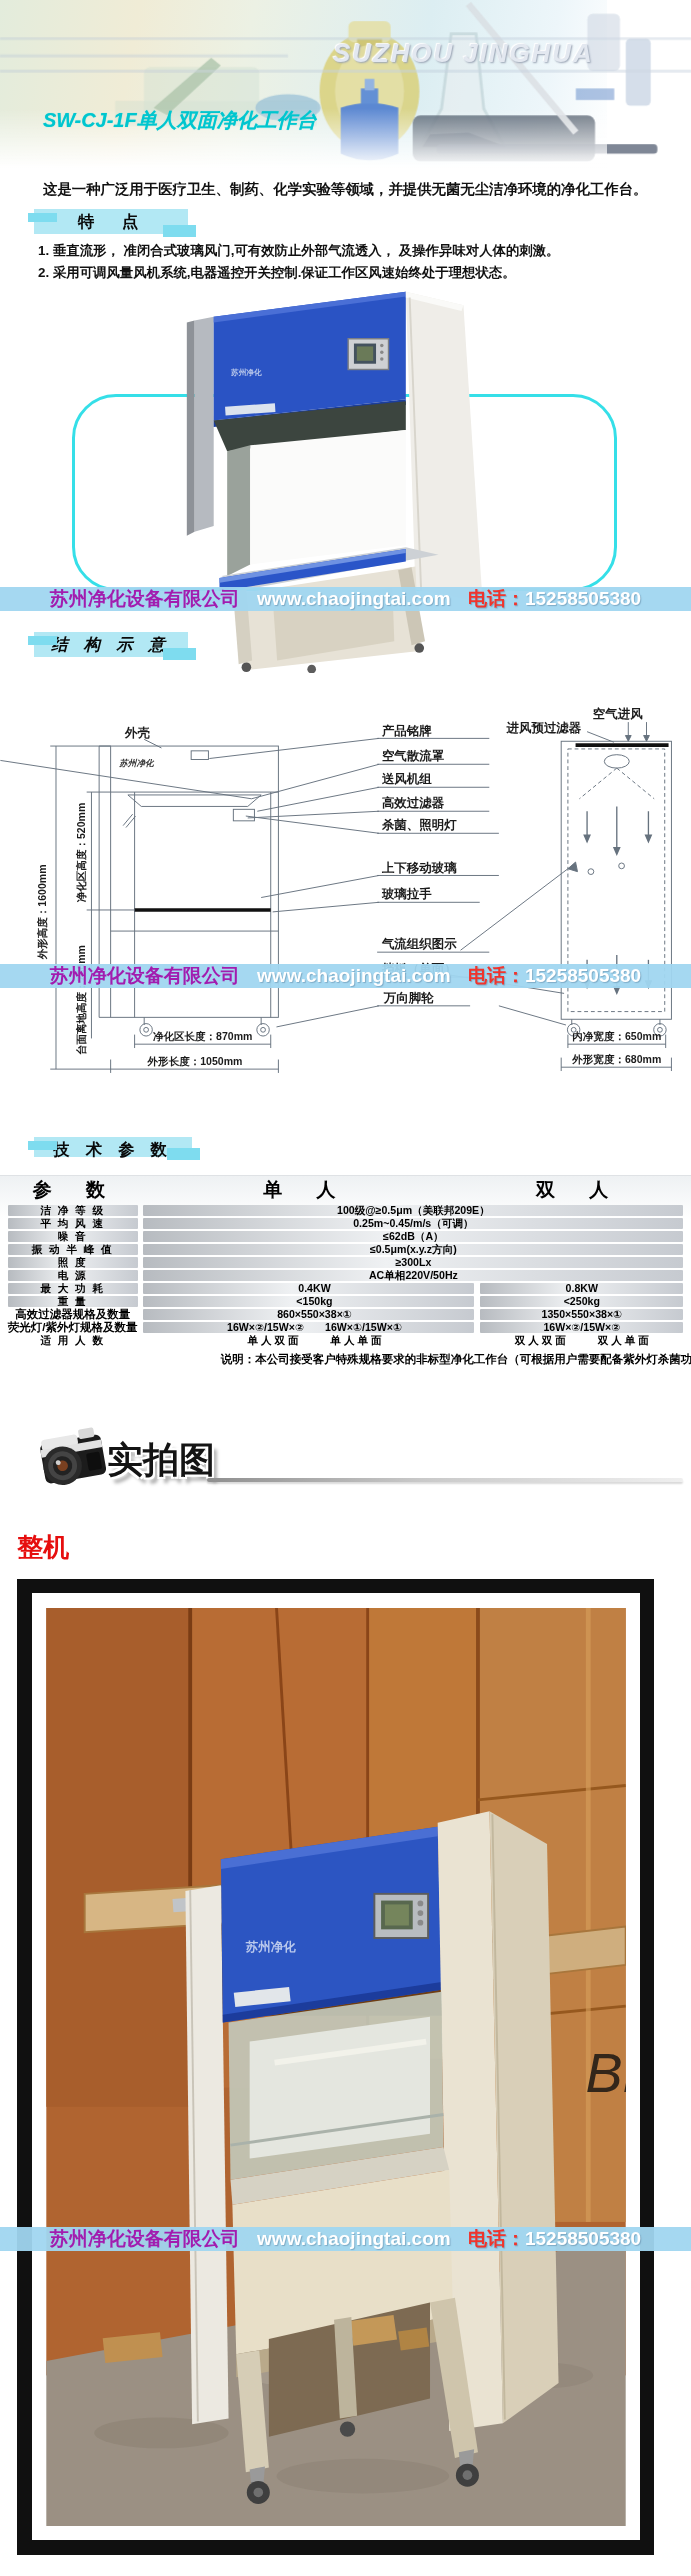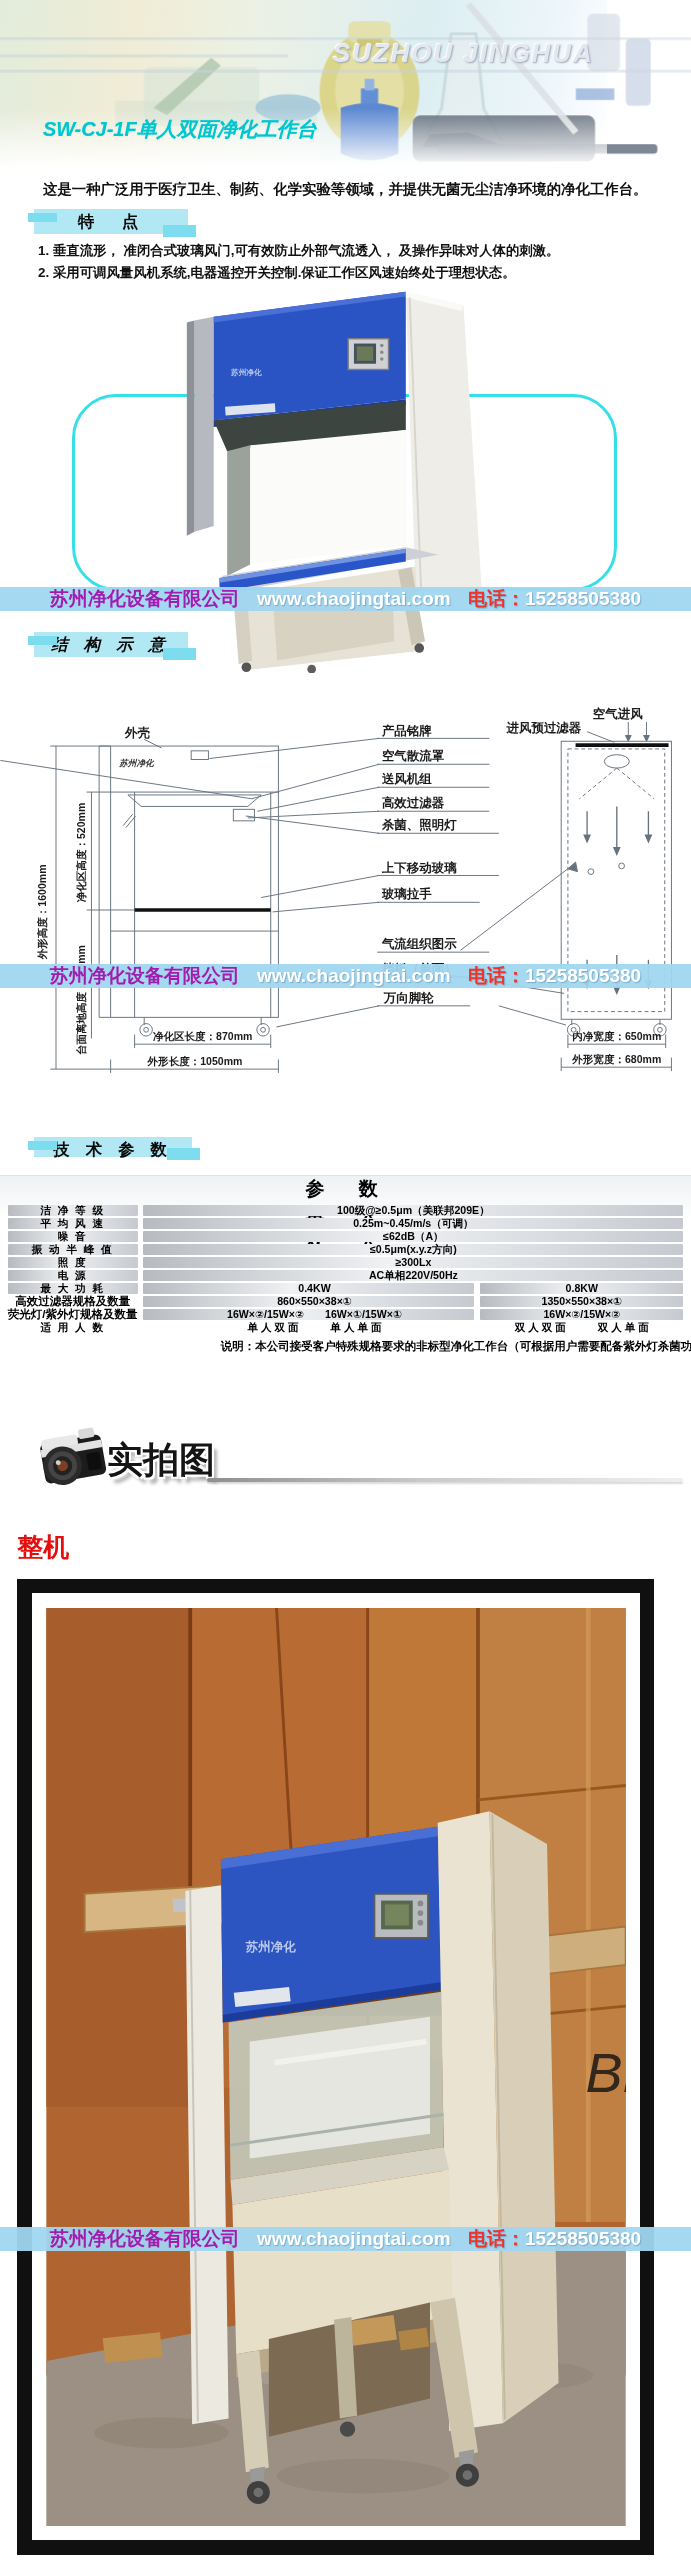--- a/index.html
+++ b/index.html
@@ -8,21 +8,21 @@
   #page { position:relative; width:691px; height:2576px; margin:0 auto; background:#ffffff; overflow:hidden; }
 
   
   .banner { position:absolute; left:0; top:0; width:607px; height:175px;
     background:linear-gradient(100deg,#e3ecdc 0%,#f0ecd6 22%,#ecf1e4 40%,#dceef2 68%,#edf6fa 88%,#ffffff 100%);font-style:italic; }
   .banner-fade { position:absolute; left:0; bottom:0; width:100%; height:67px;
     background:linear-gradient(180deg,rgba(255,255,255,0),#ffffff 90%); }
   .banner svg { position:absolute; left:0; top:0; }
   .brand { position:absolute; right:13.4px; top:38px; font-size:26px; font-weight:bold; letter-spacing:1.9px;
     color:#e3e8f0; text-shadow:1px 1px 1.9px #9aa4b4, -1px -1px 1px #ffffff; }
-  .page-title { position:absolute; left:43px; top:116px; font-size:20px; font-weight:bold; color:#00c6cf;
+  .page-title { position:absolute; left:43px; top:107px; font-size:20px; font-weight:bold; color:#00c6cf;
     text-shadow:0 0 1px rgba(0,198,207,.6); }
 
   
   .intro { position:absolute; left:43px; top:180px; width:638px; font-size:14.4px; font-weight:bold; color:#111; }
   .sec-head { position:absolute; height:25px; background:#b2e8f4; color:#0a0a0a; font-size:16.3px; font-weight:bold;
     text-align:center; line-height:25px; letter-spacing:5.8px; }
   .sec-head:before { content:""; position:absolute; left:-5.8px; top:3.8px; width:29px; height:9.6px; background:#7edcef; }
   .sec-head:after { content:""; position:absolute; right:-7.7px; bottom:-2.9px; width:33px; height:11.5px; background:#7edcef; }
   #head-features { left:34px; top:209px; width:154px; }
   #head-structure { left:34px; top:632px; width:154px;font-style:italic; }
@@ -44,21 +44,21 @@
 
   
   .diagram-svg { position:absolute; left:0; top:701px; }
   .dg-callout { font-size:13px; font-weight:bold; fill:#1c1c1c; }
   .dg-dim { font-size:11px; font-weight:bold; fill:#1c1c1c; }
   .dg-small { font-size:9px; font-weight:bold; fill:#333; }
 
   
   .specs { position:absolute; left:0; top:1175px; width:691px; background:linear-gradient(180deg,#eef1f3,#ffffff 43px);
     border-top:1px solid #dfe2e5; padding:0 7.7px; }
-  .t-head { display:flex; height:28px; align-items:center; font-size:19px; font-weight:bold; color:#000; letter-spacing:7.7px;flex-direction:column; }
+  .t-head { display:flex; height:28px; align-items:center; font-size:19px; font-weight:bold; color:#000; letter-spacing:7.7px; }
   .t-head .h-param { width:130px; text-align:center; }
   .t-head .h-single { width:331px; text-align:center; }
   .t-head .h-double { flex:1; text-align:center; }
   .t-row { display:flex; height:13px; margin-bottom:0; align-items:center; }
   .t-cell { font-size:10.6px; font-weight:bold; color:#000; height:11px; line-height:11px; text-align:center; overflow:visible; white-space:nowrap; }
   .bar { background:linear-gradient(90deg,#b7bbc0,#eff1f3 45%,#c6cad0); border-radius:1px; }
   .t-label { width:130px; letter-spacing:1.9px; }
   .t-label.wide { letter-spacing:0; font-size:11.5px; }
   .t-span { flex:1; margin-left:5.8px; }
   .t-val1 { width:331px; margin-left:5.8px;padding-left:11px; }
@@ -344,20 +344,25 @@
     <div class="t-row">
         <div class="t-cell t-label bar">电 源</div>
         <div class="t-cell t-span bar">AC单相220V/50Hz</div>
       </div>
     <div class="t-row">
         <div class="t-cell t-label bar">最 大 功 耗</div>
         <div class="t-cell t-val1 bar">0.4KW</div>
         <div class="t-cell t-val2 bar">0.8KW</div>
       </div>
     <div class="t-row">
+        <div class="t-cell t-label bar">重 量</div>
+        <div class="t-cell t-val1 bar">&lt;150kg</div>
+        <div class="t-cell t-val2 bar">&lt;250kg</div>
+      </div>
+    <div class="t-row">
         <div class="t-cell t-label wide">高效过滤器规格及数量</div>
         <div class="t-cell t-val1 bar">860×550×38×①</div>
         <div class="t-cell t-val2 bar">1350×550×38×①</div>
       </div>
     <div class="t-row">
         <div class="t-cell t-label wide">荧光灯/紫外灯规格及数量</div>
         <div class="t-cell t-val1 bar">16W×②/15W×②　　16W×①/15W×①</div>
         <div class="t-cell t-val2 bar">16W×②/15W×②</div>
       </div>
     <div class="t-row">

